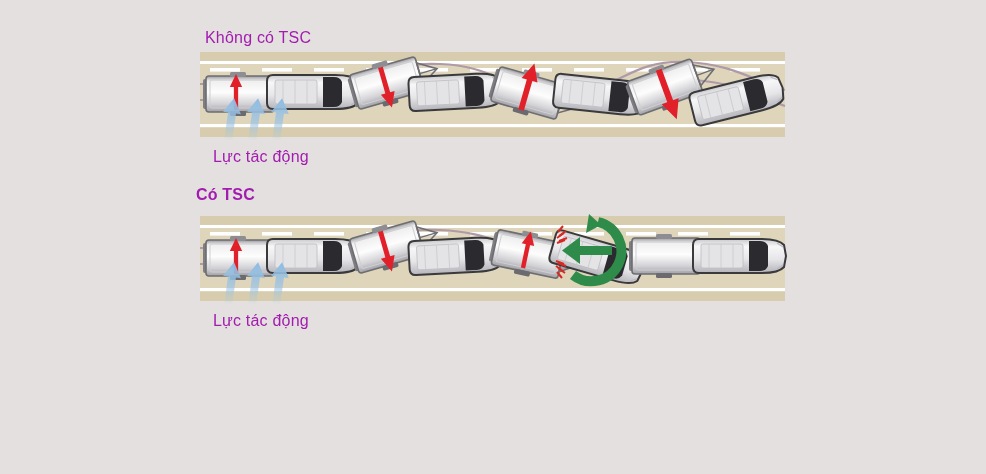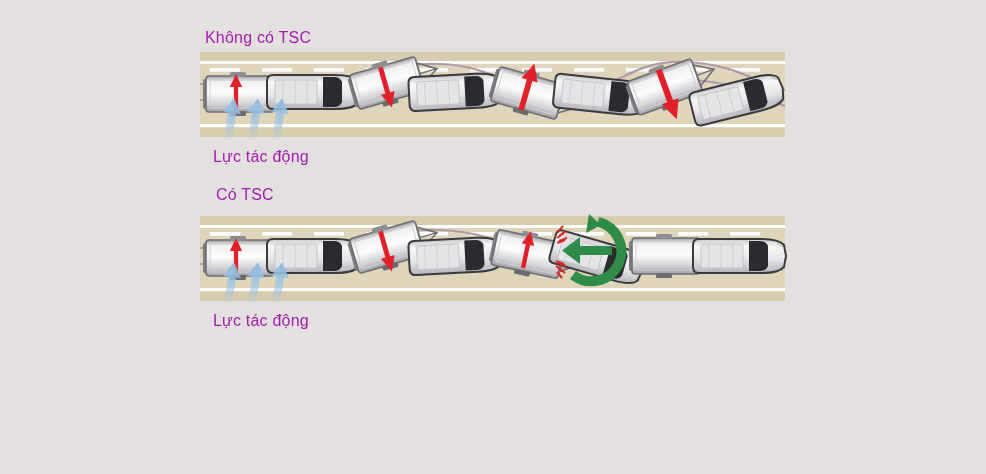--- a/index.html
+++ b/index.html
@@ -12,21 +12,21 @@
   }
   #stage{position:absolute;left:0;top:0;width:986px;height:474px;}
   .scene-label{
     position:absolute;
     font-size:16px;
     color:#a21caf;
     letter-spacing:.2px;
     white-space:nowrap;
   }
   #label-top{left:205px;top:29px;}
-  #label-bottom{left:216px;top:186px;}
+  #label-bottom{left:196px;top:186px;font-weight:bold;}
   #force-top{left:213px;top:148px;}
   #force-bottom{left:213px;top:312px;}
   svg{display:block;}
 </style>
 </head>
 <body>
 
 <div id="stage">
 
   <div class="scene-label" id="label-top">Không có TSC</div>

